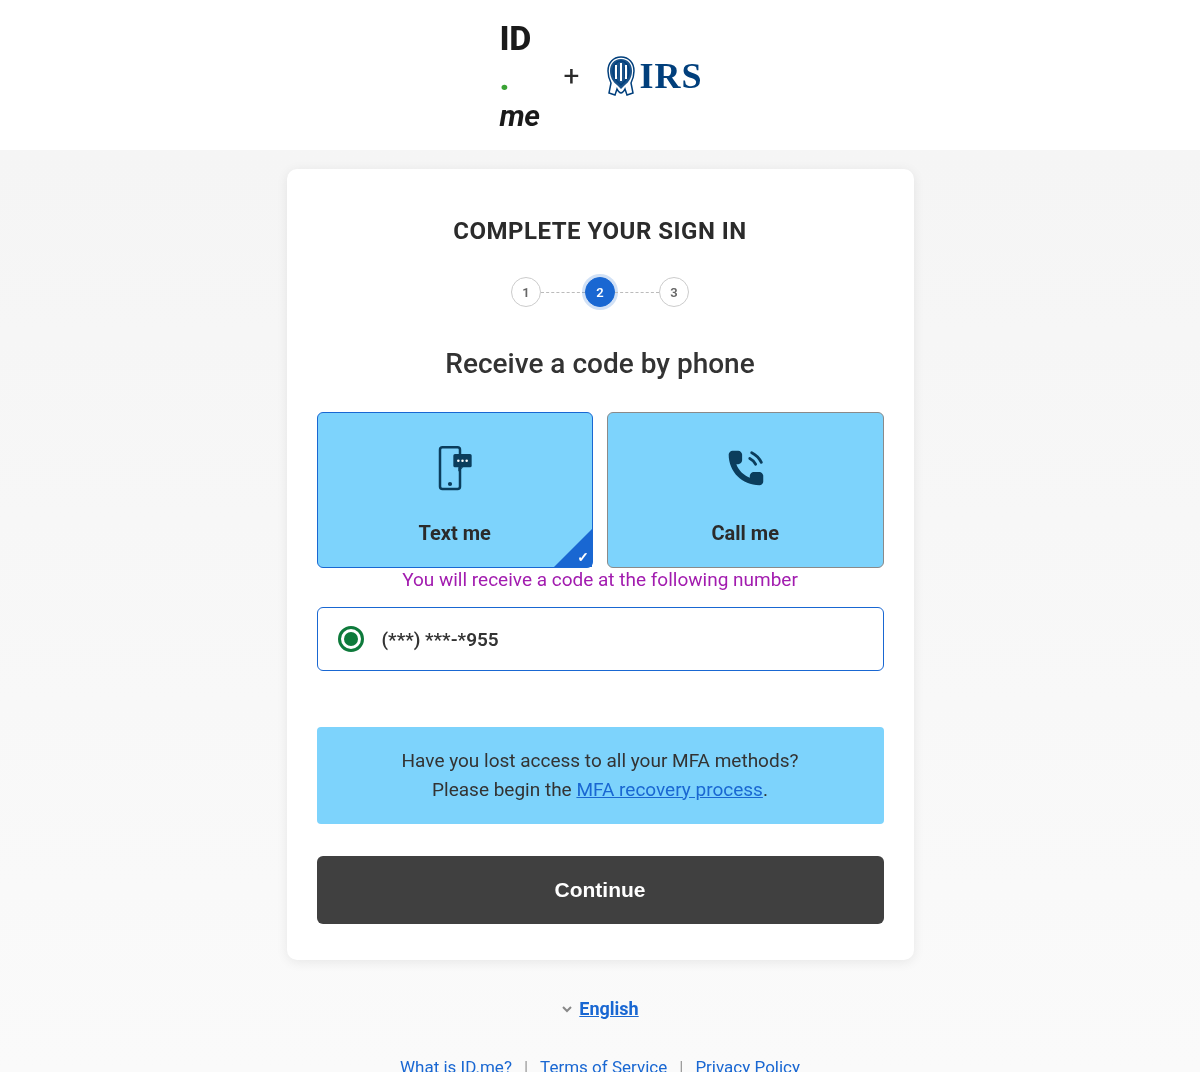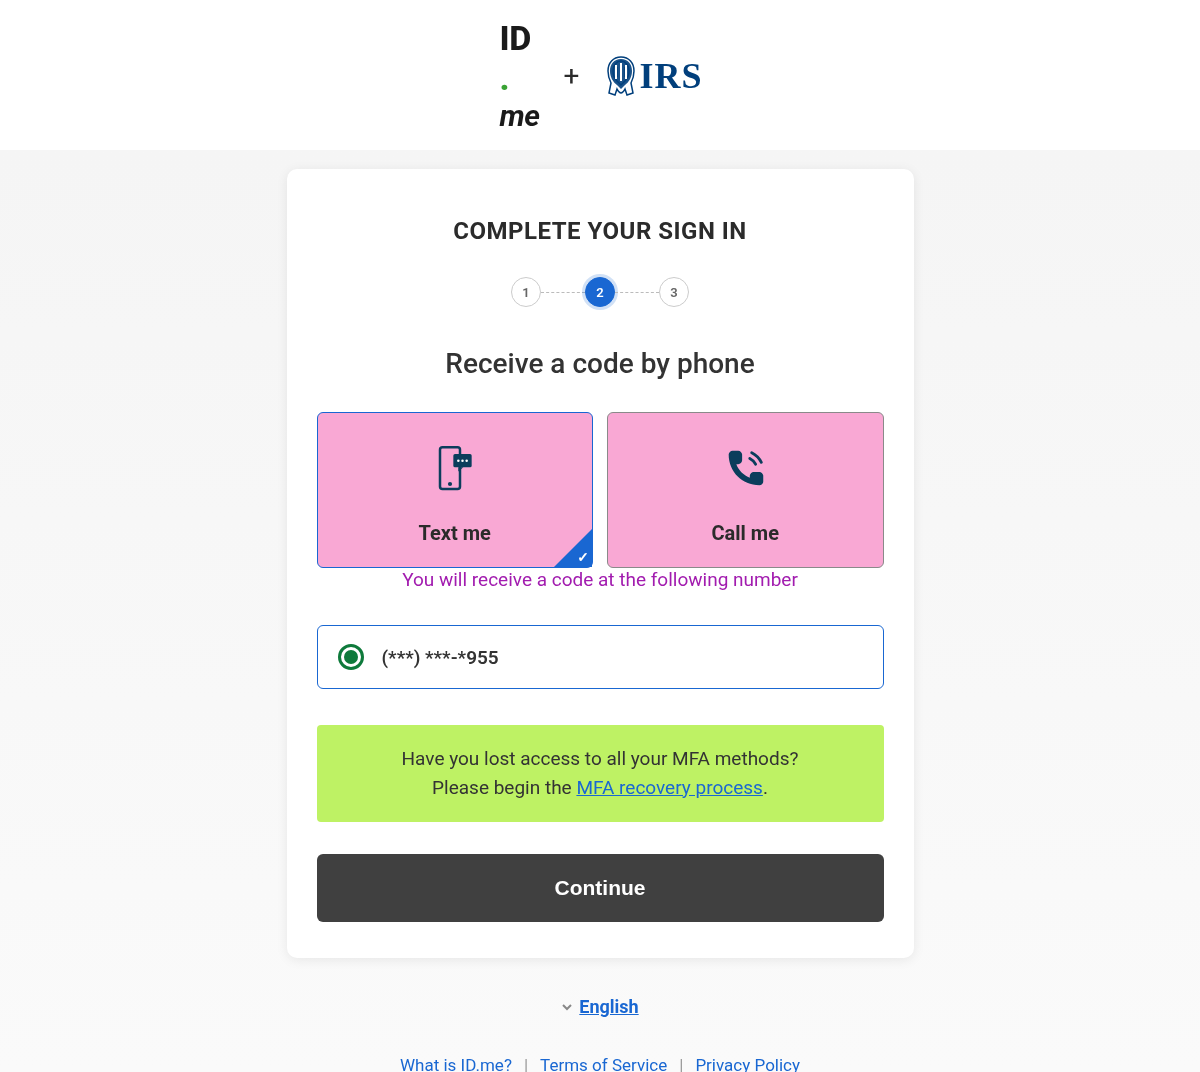--- a/index.html
+++ b/index.html
@@ -156,21 +156,21 @@
       flex: 1;
       border: 1.5px solid #8a8a8a;
       border-radius: 6px;
       padding: 28px 0 22px;
       display: flex;
       flex-direction: column;
       align-items: center;
       gap: 24px;
       cursor: pointer;
       position: relative;
-      background: #f9a8d4;
+      background: #7dd3fc;
     }
     
     .option.selected {
       border-color: #1967d2;
     }
     
     .option-icon {
       width: 56px;
       height: 56px;
       display: flex;
@@ -206,21 +206,21 @@
       font-weight: 700;
     }
     
     .helper {
       text-align: center;
       font-size: 19px;
       color: #a21caf;
     }
     
     .phone-row {
-      margin-top: 34px;
+      margin-top: 16px;
       border: 1.5px solid #1967d2;
       border-radius: 6px;
       padding: 18px 20px;
       display: flex;
       align-items: center;
       gap: 18px;
       cursor: pointer;
     }
     
     .radio {
@@ -241,24 +241,24 @@
       background: #0e7a3b;
     }
     
     .phone-num {
       font-size: 19px;
       font-weight: 600;
       color: #333;
     }
     
     .notice {
-      background: #bef264;
+      background: #7dd3fc;
       border-radius: 4px;
       padding: 20px 24px;
-      margin-top: 36px;
+      margin-top: 56px;
       text-align: center;
       font-size: 19px;
       color: #333;
       line-height: 1.5;
     }
     
     .notice a {
       color: #1967d2;
       text-decoration: underline;
     }

